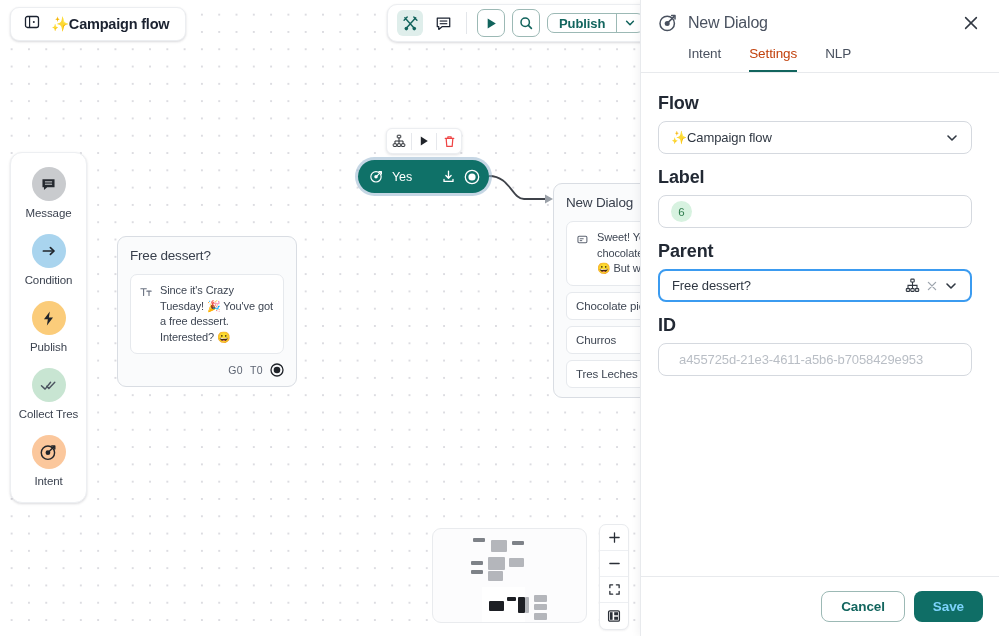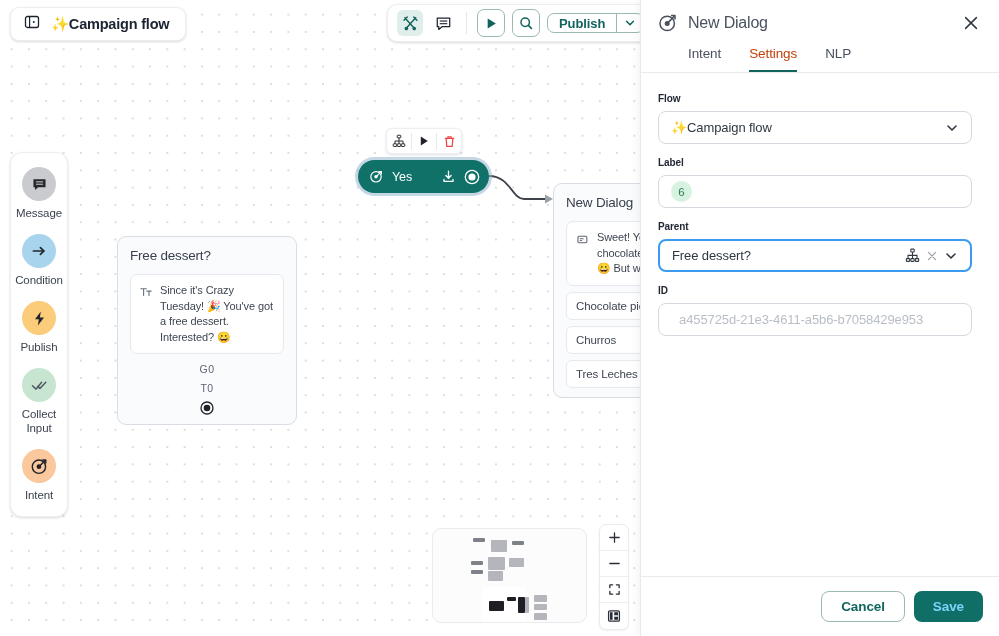--- a/index.html
+++ b/index.html
@@ -48,42 +48,42 @@
   .publish {
     display: flex; align-items: center; height: 20px;
     border: 1px solid #9cb9b5; border-radius: 7px; overflow: hidden; background: #fff;
   }
   .publish .lbl { padding: 0 11px; font-size: 13px; font-weight: 700; color: #12655e; letter-spacing: -.1px; }
   .publish .div { width: 1px; align-self: stretch; background: #9cb9b5; }
   .publish .cv { width: 26px; display: flex; align-items: center; justify-content: center; }
 
   
   .palette {
-    position: absolute; left: 10px; top: 152px; width: 58px;
+    position: absolute; left: 10px; top: 152px; width: 77px;
     background: #fff; border: 1px solid #edeff2; border-radius: 12px;
     box-shadow: 0 1px 3px rgba(16,24,40,.10), 0 1px 2px rgba(16,24,40,.05);
     padding: 14px 6px 14px;
     display: flex; flex-direction: column; align-items: center; gap: 14px;
   }
   .pal-item { display: flex; flex-direction: column; align-items: center; width: 100%; }
   .pal-ic { width: 34px; height: 34px; border-radius: 50%; display: flex; align-items: center; justify-content: center; }
   .pal-lb { margin-top: 5px; font-size: 11.5px; color: #3c4350; text-align: center; line-height: 14px; letter-spacing: -.1px; }
 
   
   .node {
     position: absolute; background: #fafbfc; border: 1px solid #d9dde3;
     border-radius: 9px; padding: 11px 12px 9px;
   }
   .node-title { font-size: 13.5px; color: #39404d; letter-spacing: -.2px; }
   .node-body {
     margin-top: 11px; background: #fff; border: 1px solid #e6e9ed; border-radius: 7px;
     padding: 8px 9px; display: flex; gap: 8px;
   }
   .node-body .txt { font-size: 11px; color: #3e4653; line-height: 15.5px; letter-spacing: -.1px; }
-  .node-foot { display: flex; align-items: center; justify-content: flex-end; gap: 7px; margin-top: 9px; flex-direction: column; }
+  .node-foot { display: flex; align-items: center; justify-content: flex-end; gap: 7px; margin-top: 9px; }
   .node-foot .cnt { font-size: 10.5px; color: #5d6472; letter-spacing: .4px; }
 
   .opt {
     margin-top: 6px; background: #fff; border: 1px solid #e6e9ed; border-radius: 6px;
     padding: 7px 9px; font-size: 11.5px; color: #3e4653; white-space: nowrap; letter-spacing: -.1px;
   }
 
   
   .yes-node {
     position: absolute; left: 358px; top: 160px; width: 131px; height: 33px;
@@ -128,21 +128,21 @@
     display: flex; flex-direction: column;
   }
   .p-head { padding: 13px 20px 0 17px; display: flex; align-items: center; }
   .p-head .t { font-size: 16px; color: #4a5260; margin-left: 10px; flex: 1; letter-spacing: -.2px; }
   .p-tabs { display: flex; gap: 28px; padding: 13px 0 0 47px; border-bottom: 1px solid #e8eaed; }
   .p-tab { font-size: 13.5px; color: #49515f; padding-bottom: 9px; border-bottom: 2px solid transparent; letter-spacing: -.1px; }
   .p-tab.sel { color: #c2410c; font-weight: 400; border-bottom-color: #12655e; }
 
   .p-body { flex: 1; padding: 20px 27px 0 17px; }
   .fld { margin-bottom: 13px; }
-  .fld-lb { font-size: 10px; font-weight: 700; color: #222934; margin-bottom: 7px; letter-spacing: -.1px; }
+  .fld-lb { font-size: 18px; font-weight: 700; color: #222934; margin-bottom: 7px; letter-spacing: -.1px; }
   .ctl {
     height: 33px; border: 1px solid #d5d9df; border-radius: 8px; background: #fff;
     display: flex; align-items: center; padding: 0 12px; gap: 6px;
   }
   .ctl.focus { border: 2px solid #3b9bf0; }
   .ctl .val { font-size: 13px; color: #2f3742; flex: 1; white-space: nowrap; letter-spacing: -.1px; }
   .ctl .ph { font-size: 13px; color: #9ea5ae; flex: 1; letter-spacing: -.1px; }
   .ctl.ro { background: #fff; }
   .ctl.ro .val { color: #b9bec5; margin-left: 8px; }
   .badge {
@@ -252,21 +252,21 @@
         <div class="pal-lb">Publish</div>
       </div>
 
       <div class="pal-item">
         <div class="pal-ic" style="background:#c8e5d2">
           <svg width="19" height="19" viewBox="0 0 20 20" fill="none">
             <path d="M2.6 10.3 L6.4 13.8 L12.2 6.6" stroke="#4c5560" stroke-width="1.5" stroke-linecap="round" stroke-linejoin="round"></path>
             <path d="M8.2 10.8 L10.4 13.2 L16.6 6.6" stroke="#4c5560" stroke-width="1.5" stroke-linecap="round" stroke-linejoin="round"></path>
           </svg>
         </div>
-        <div class="pal-lb">Collect Input</div>
+        <div class="pal-lb">Collect Tres</div>
       </div>
 
       <div class="pal-item">
         <div class="pal-ic" style="background:#fbc79c">
           <svg width="19" height="19" viewBox="0 0 20 20" fill="none">
             <circle cx="9.4" cy="10.2" r="7" stroke="#20242a" stroke-width="1.5"></circle>
             <circle cx="9.4" cy="10.2" r="2.5" fill="#20242a"></circle>
             <path d="M9.4 10.2 L15.6 4" stroke="#20242a" stroke-width="1.5" stroke-linecap="round"></path>
             <path d="M13.4 3.1 L16.6 3.1 L16.6 6.3" stroke="#20242a" stroke-width="1.5" stroke-linecap="round" stroke-linejoin="round" fill="none"></path>
           </svg>

